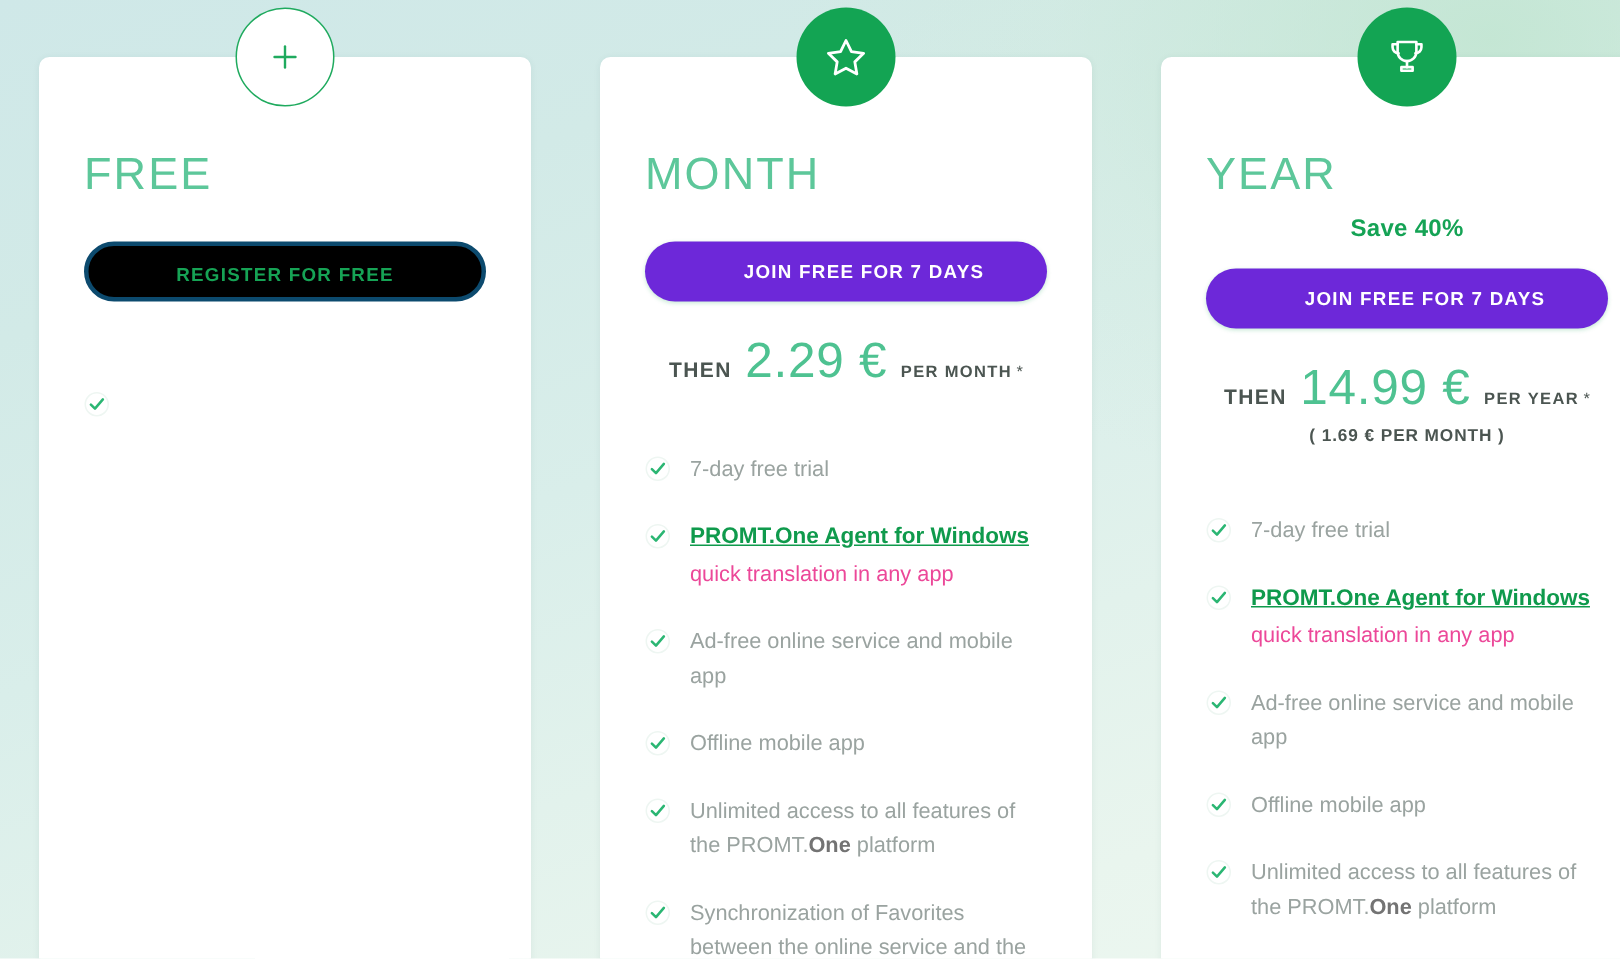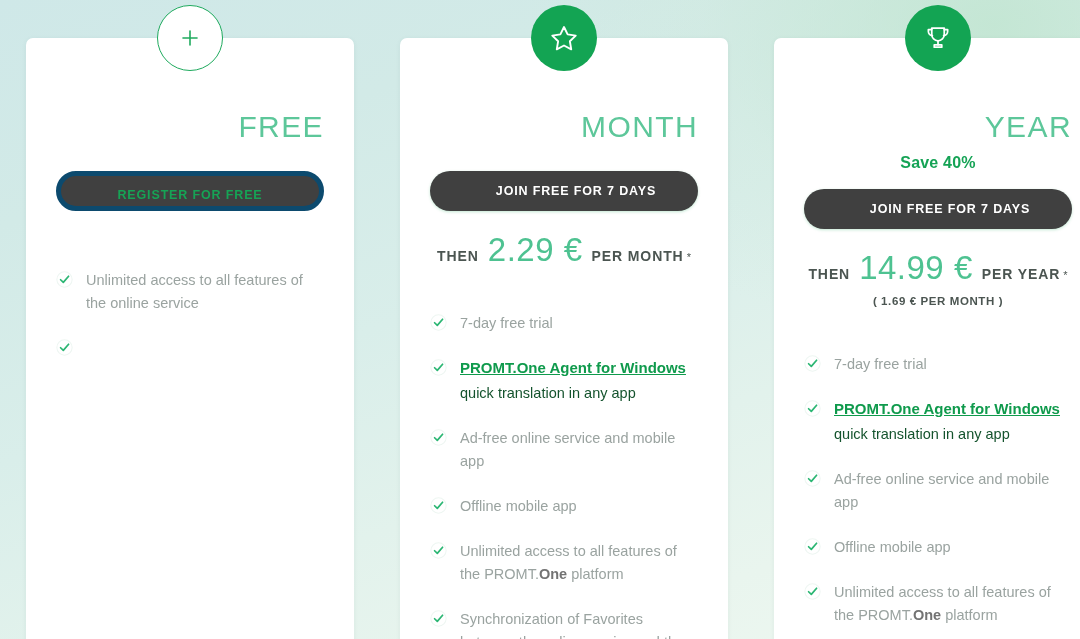--- a/index.html
+++ b/index.html
@@ -73,27 +73,27 @@
     background: #ffffff;
     border: 1.6px solid #1faa5e;
   }
   .badge.filled {
     background: #13a453;
   }
   .badge svg { display: block; }
 
   
   .plan-title {
-    text-align: right;
+    text-align: left;
     font-size: 30px;
     font-weight: 300;
     letter-spacing: 1.4px;
     color: #5dc79a;
     line-height: 1;
-    margin-top: 18px;
+    margin-top: 8px;
   }
 
   .save-note {
     text-align: center;
     font-size: 16px;
     font-weight: bold;
     color: #15a355;
     margin-top: 12px;
     letter-spacing: 0.2px;
   }
@@ -108,26 +108,26 @@
     line-height: 38px;
     text-align: center;
     font-size: 12.5px;
     font-weight: bold;
     letter-spacing: 0.85px;
     cursor: pointer;
     border: none;
     font-family: inherit;
   }
   .cta.outline {
-    background: #404040;
-    border: 5px solid #0c4a6e;
+    background: #000000;
+    border: 3px solid #0c4a6e;
     color: #16a355;
   }
   .cta.solid {
-    background: #404040;
+    background: #6d28d9;
     color: #ffffff;
     box-shadow: 0 1px 3px rgba(19, 164, 83, 0.25);
     padding-left: 24px;
   }
   .cta.solid.tight { margin-top: 17px; }
 
   
   .price-row {
     display: flex;
     align-items: baseline;
@@ -143,21 +143,21 @@
   }
   .price-value {
     font-size: 33px;
     font-weight: 300;
     color: #4ec291;
     letter-spacing: 0.5px;
     margin: 0 9px;
     line-height: 1;
   }
   .price-period {
-    font-size: 14px;
+    font-size: 11px;
     font-weight: bold;
     letter-spacing: 0.9px;
     color: #4b5551;
     text-align: right;
   }
   .price-star {
     font-size: 11px;
     color: #4b5551;
     vertical-align: super;
     margin-left: 3px;
@@ -198,21 +198,21 @@
   .feature-link {
     color: #0f9a4c;
     font-weight: bold;
     text-decoration: underline;
     cursor: pointer;
     font-size: 15px;
     line-height: 22px;
   }
   .feature-sub {
     display: block;
-    color: #14532d;
+    color: #ec4899;
     font-weight: 300;
     font-size: 14.5px;
     line-height: 23px;
     margin-top: 2px;
   }
 </style>
 </head>
 <body>
 
 <div class="plans">
@@ -224,29 +224,20 @@
         <line x1="5" y1="12" x2="19" y2="12"></line>
       </svg>
     </div>
 
     <div class="plan-title">FREE</div>
 
     <button class="cta outline">REGISTER FOR FREE</button>
 
     <div class="features free-spacing">
 
-      <div class="feature">
-        <span class="check">
-          <svg width="17" height="17" viewBox="0 0 20 20" fill="none">
-            <circle cx="10" cy="10" r="9" stroke="#eef6f2" stroke-width="1.2" fill="#ffffff"></circle>
-            <path d="M5.4 10.3 L8.6 13.4 L14.8 6.2" stroke="#2bb673" stroke-width="2" stroke-linecap="round" stroke-linejoin="round"></path>
-          </svg>
-        </span>
-        <span class="feature-body">Unlimited access to all features of the online service</span>
-      </div>
 
       <div class="feature">
         <span class="check">
           <svg width="17" height="17" viewBox="0 0 20 20" fill="none">
             <circle cx="10" cy="10" r="9" stroke="#eef6f2" stroke-width="1.2" fill="#ffffff"></circle>
             <path d="M5.4 10.3 L8.6 13.4 L14.8 6.2" stroke="#2bb673" stroke-width="2" stroke-linecap="round" stroke-linejoin="round"></path>
           </svg>
         </span>
       </div>
 

